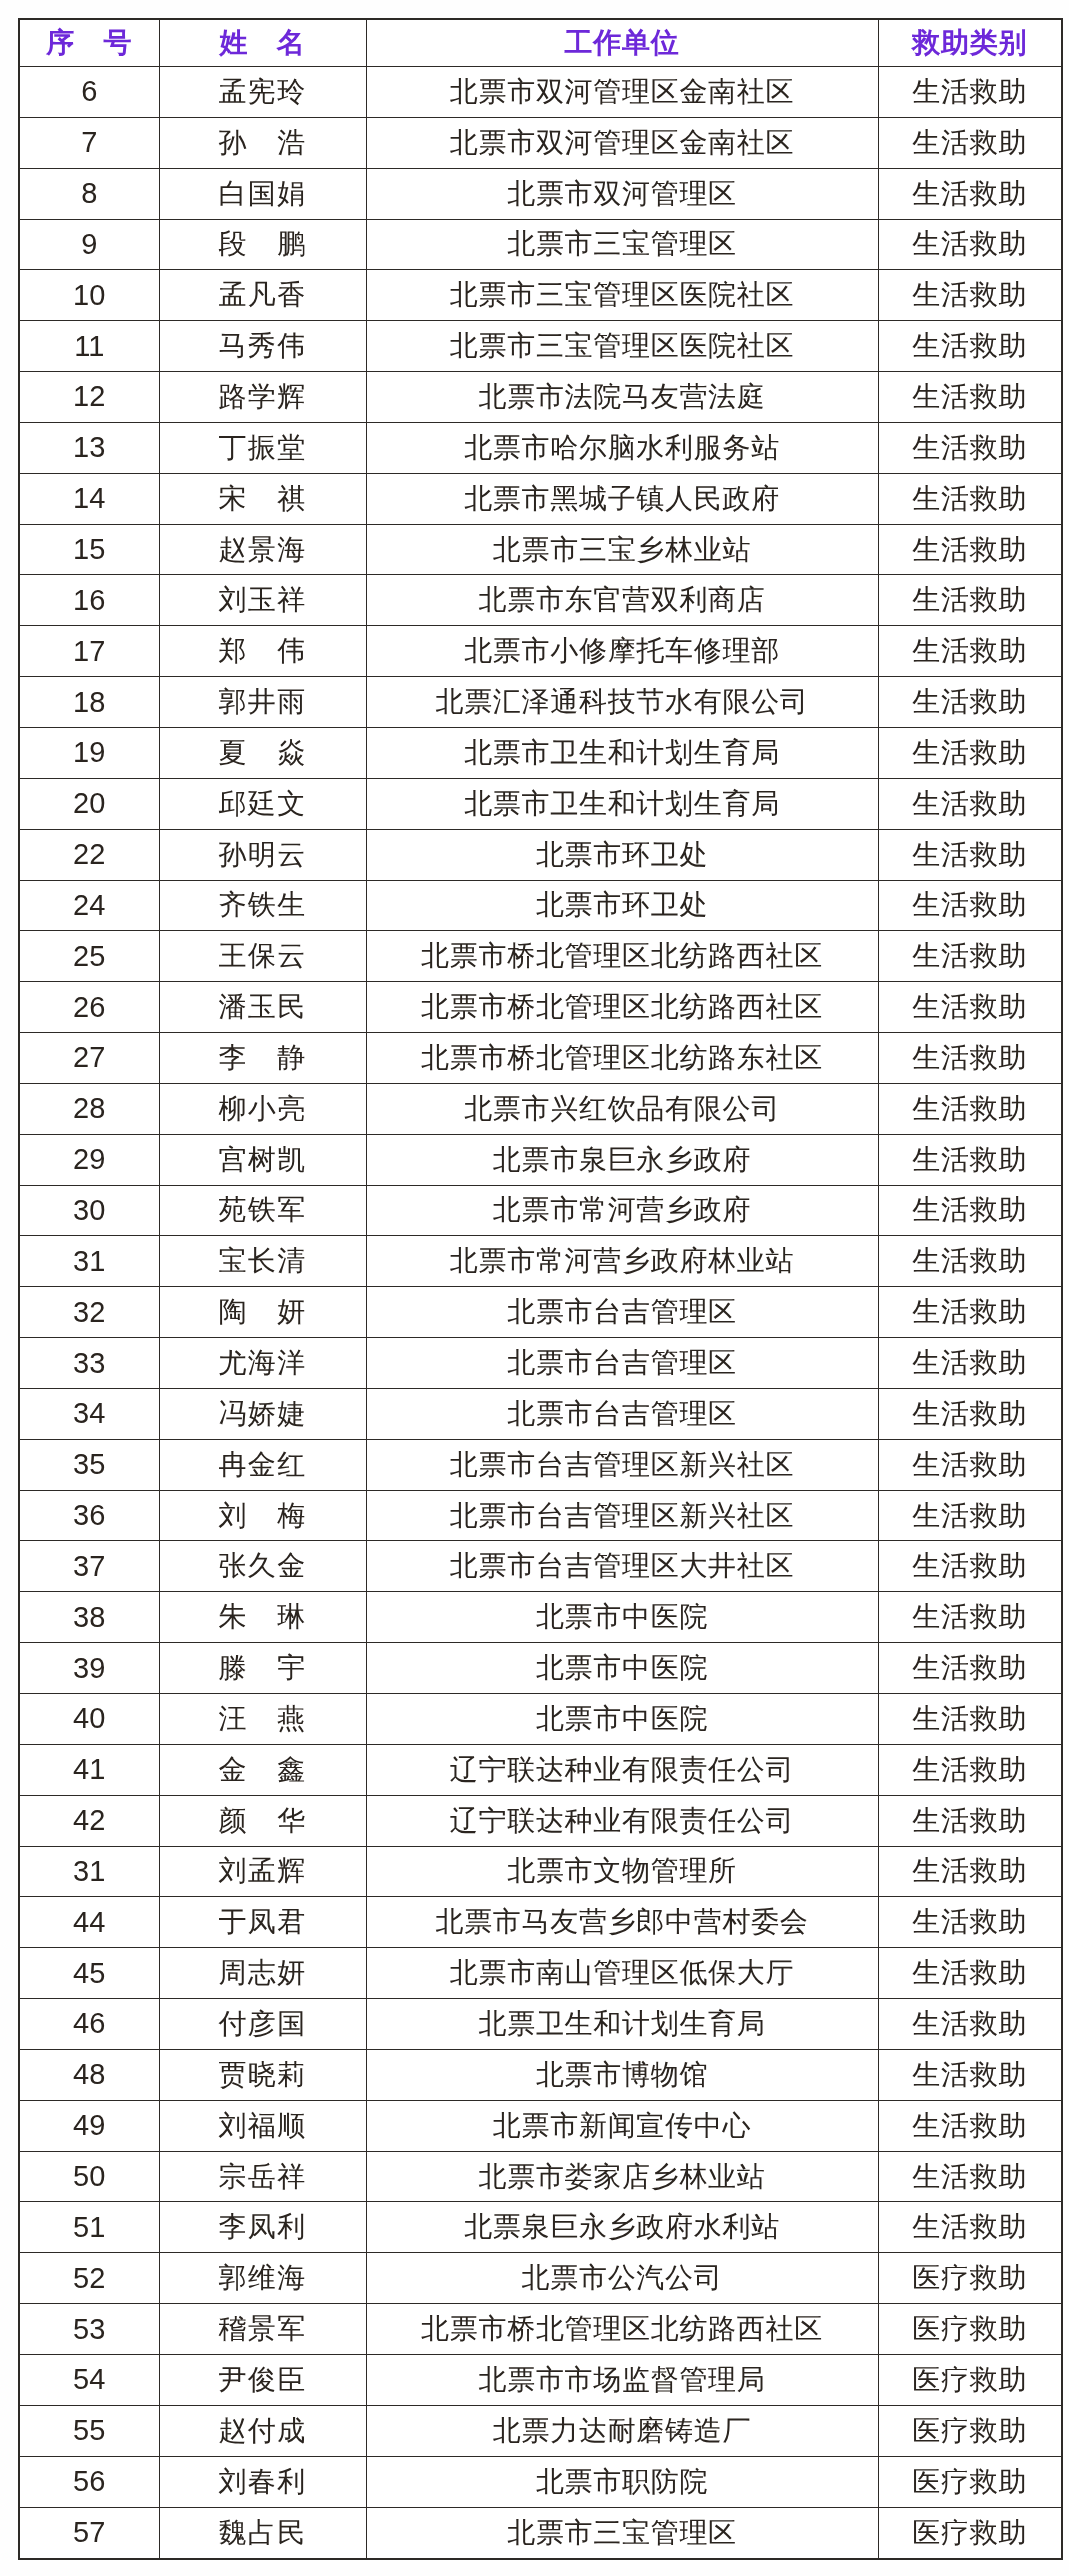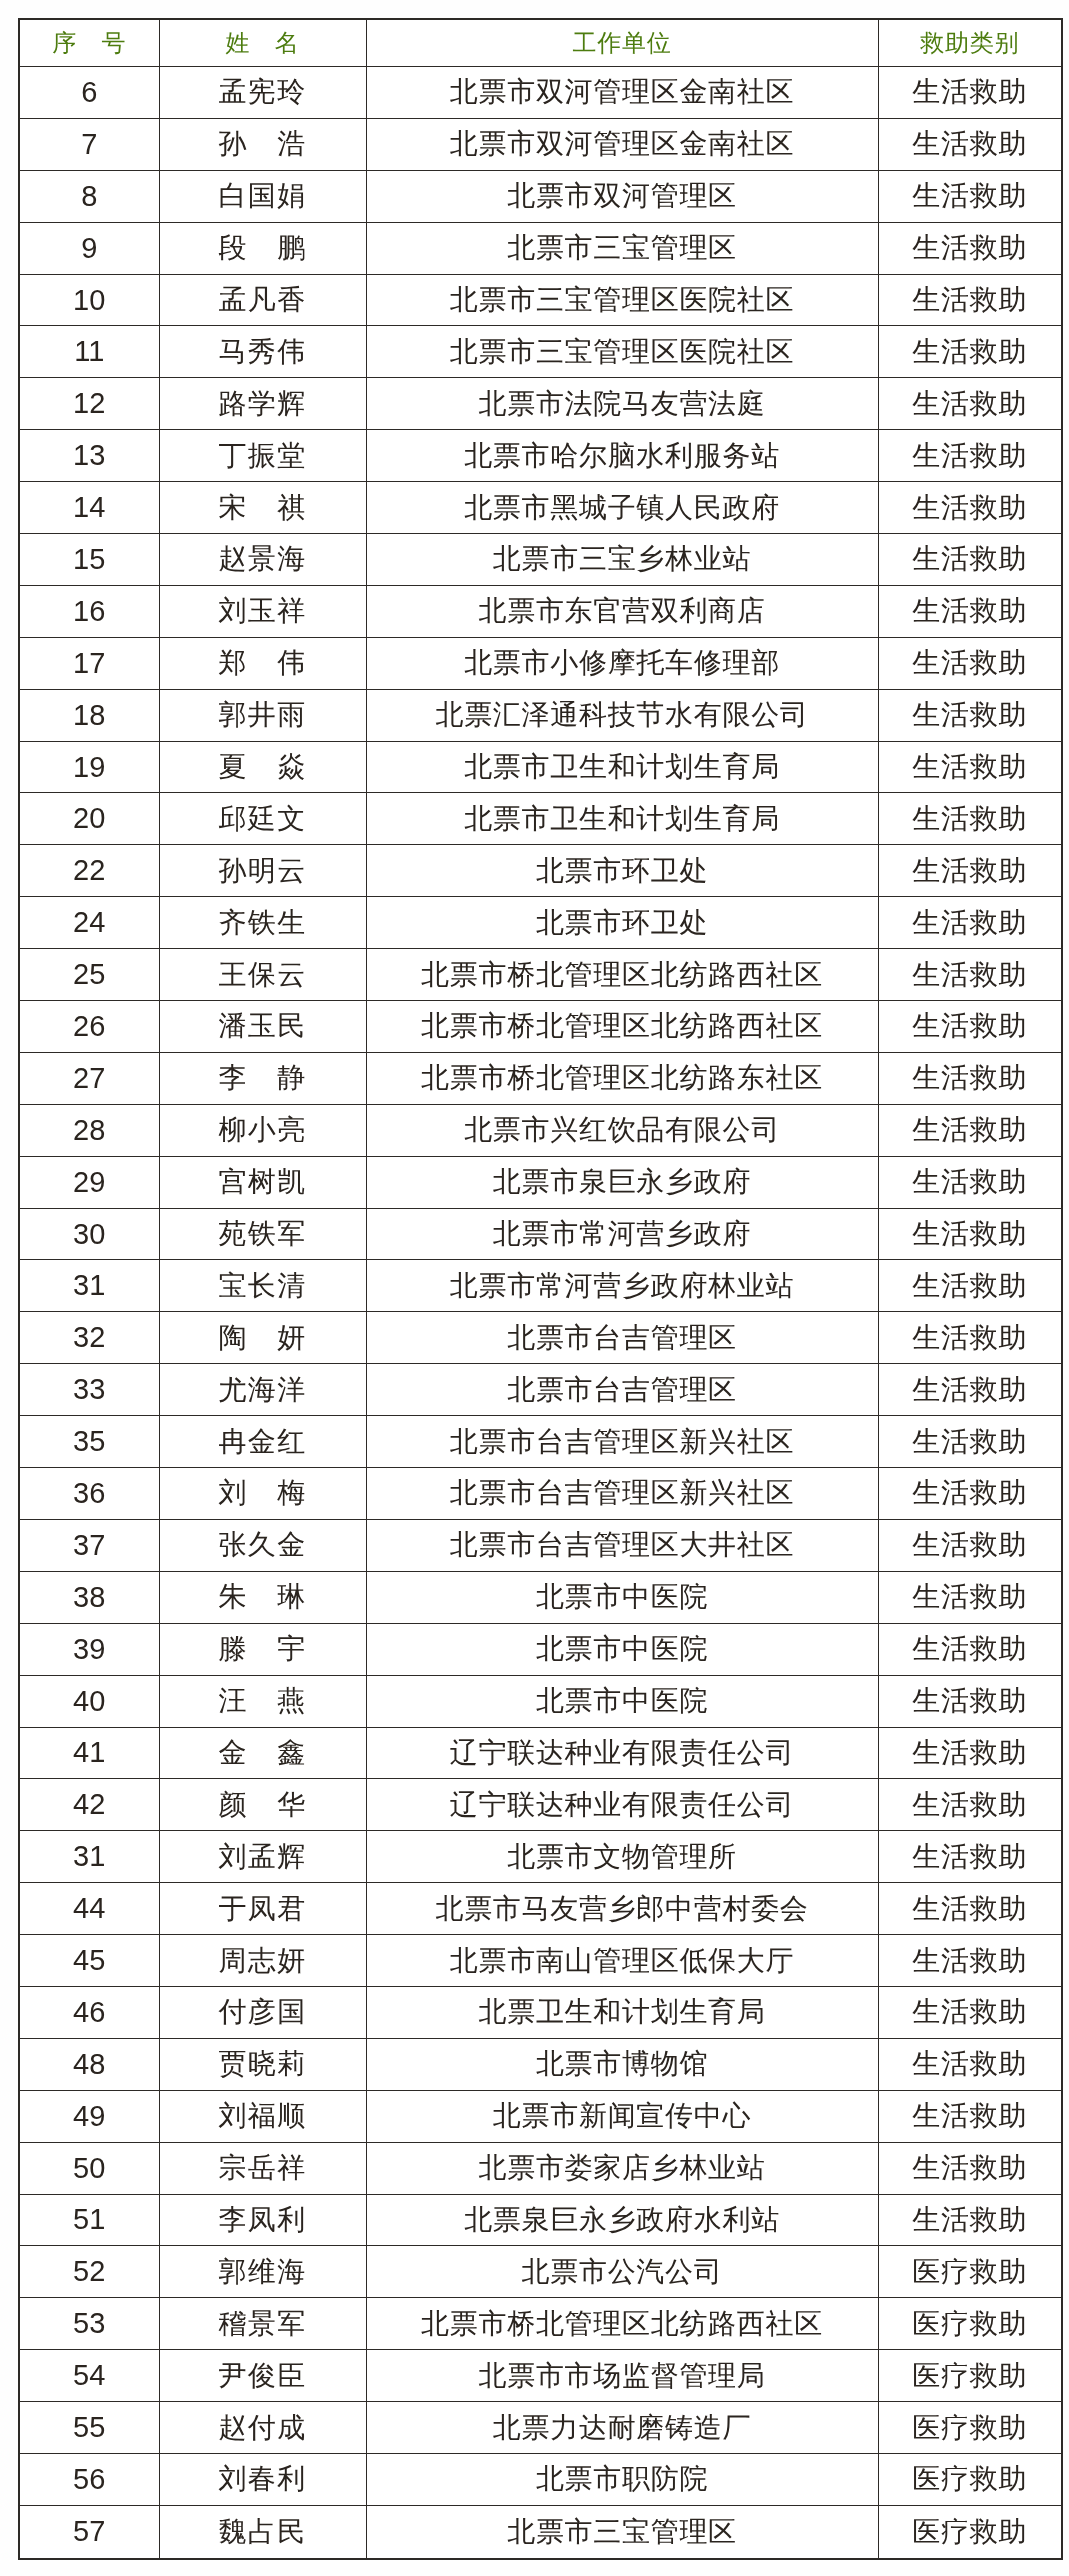--- a/index.html
+++ b/index.html
@@ -33,23 +33,23 @@
   th, td {
     border: 1.4px solid #2d2a27;
     text-align: center;
     vertical-align: middle;
     padding: 0;
     overflow: hidden;
     white-space: nowrap;
   }
   th {
     font-family: "Liberation Sans", "DejaVu Sans", sans-serif;
-    font-weight: normal;
-    font-size: 24px;
-    color: #4d7c0f;
+    font-weight: bold;
+    font-size: 28px;
+    color: #6d28d9;
     letter-spacing: 0.7px;
   }
   td {
     font-size: 28px;
     color: #2a241f;
     letter-spacing: 0.7px;
   }
   td.cell-index {
     font-family: "Liberation Sans", "DejaVu Sans", sans-serif;
     font-size: 29px;
@@ -229,20 +229,26 @@
     <td class="cell-unit">北票市台吉管理区</td>
     <td class="cell-category">生活救助</td>
   </tr>
         <tr>
     <td class="cell-index">33</td>
     <td class="cell-name">尤海洋</td>
     <td class="cell-unit">北票市台吉管理区</td>
     <td class="cell-category">生活救助</td>
   </tr>
         <tr>
+    <td class="cell-index">34</td>
+    <td class="cell-name">冯娇婕</td>
+    <td class="cell-unit">北票市台吉管理区</td>
+    <td class="cell-category">生活救助</td>
+  </tr>
+        <tr>
     <td class="cell-index">35</td>
     <td class="cell-name">冉金红</td>
     <td class="cell-unit">北票市台吉管理区新兴社区</td>
     <td class="cell-category">生活救助</td>
   </tr>
         <tr>
     <td class="cell-index">36</td>
     <td class="cell-name">刘　梅</td>
     <td class="cell-unit">北票市台吉管理区新兴社区</td>
     <td class="cell-category">生活救助</td>

